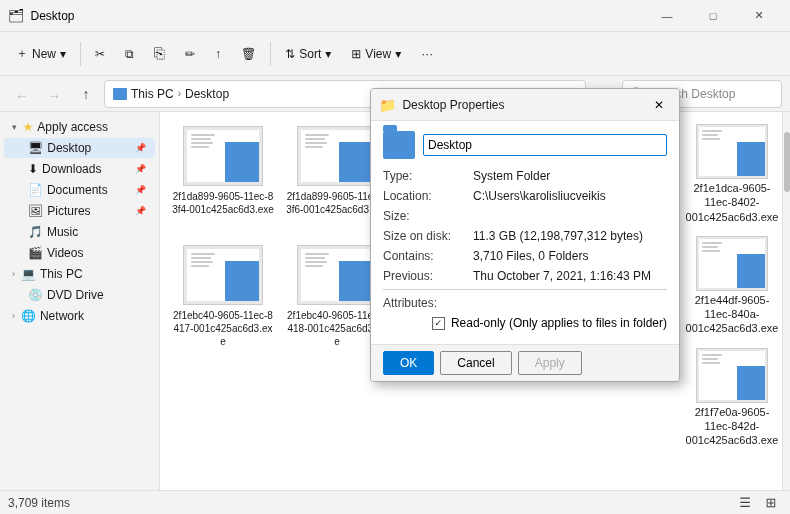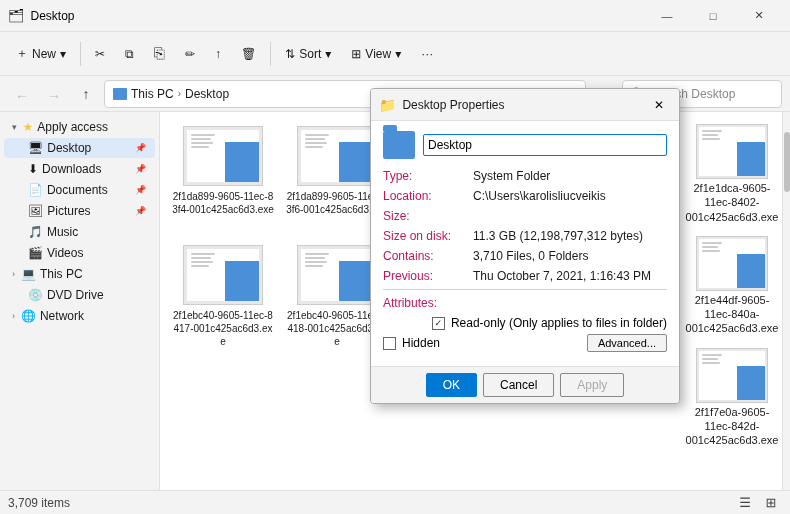--- a/index.html
+++ b/index.html
@@ -265,42 +265,42 @@
       flex: 1; height: 22px;
       border: 1px solid #0078d4;
       border-radius: 2px;
       padding: 0 4px; font-size: 12px;
       background: white;
     }
     .dialog-prop-row {
       display: flex; margin-bottom: 6px; font-size: 12px;
     }
     .dialog-prop-label {
-      width: 90px; color: #be185d; flex-shrink: 0;
+      width: 90px; color: #404040; flex-shrink: 0;
     }
     .dialog-prop-value { color: #1a1a1a; }
     .dialog-sep { height: 1px; background: #d0d0d0; margin: 6px 0; }
     .dialog-attr-row {
       display: flex; align-items: center; margin-bottom: 4px; font-size: 12px; justify-content: flex-end;
     }
     .dialog-checkbox {
       width: 13px; height: 13px;
       border: 1px solid #666; background: white;
       margin-right: 6px; display: flex; align-items: center; justify-content: center;
       flex-shrink: 0; font-size: 10px;
     }
     .dialog-checkbox.checked::after { content: '✓'; font-size: 9px; color: #1a1a1a; }
     .advanced-btn {
       margin-left: auto;
       padding: 2px 10px; font-size: 11px;
       border: 1px solid #888; background: #f3f3f3;
       border-radius: 2px; cursor: pointer;
     }
     .dialog-footer {
-      display: flex; justify-content: center; gap: 6px;
+      display: flex; justify-content: flex-start; gap: 6px;
       padding: 6px 12px;
       border-top: 1px solid #e0e0e0;
       background: #f3f3f3;
     }
     .dialog-footer-btn {
       padding: 4px 16px; font-size: 12px;
       border: 1px solid #888; border-radius: 2px;
       background: #f3f3f3; cursor: pointer;
     }
     .dialog-footer-btn.primary {
@@ -635,25 +635,20 @@
         </div>
       <div class="dialog-sep"></div>
 
       <div class="dialog-prop-row">
         <span class="dialog-prop-label">Attributes:</span>
       </div>
       <div class="dialog-attr-row">
         <div class="dialog-checkbox checked"></div>
         <span>Read-only (Only applies to files in folder)</span>
       </div>
-      <div class="dialog-attr-row">
-        <div class="dialog-checkbox"></div>
-        <span>Hidden</span>
-        <button class="advanced-btn">Advanced...</button>
-      </div>
     </div>
 
     <div class="dialog-footer">
       <button class="dialog-footer-btn primary">OK</button>
       <button class="dialog-footer-btn">Cancel</button>
       <button class="dialog-footer-btn disabled">Apply</button>
     </div>
   </div>
 </div>
 

